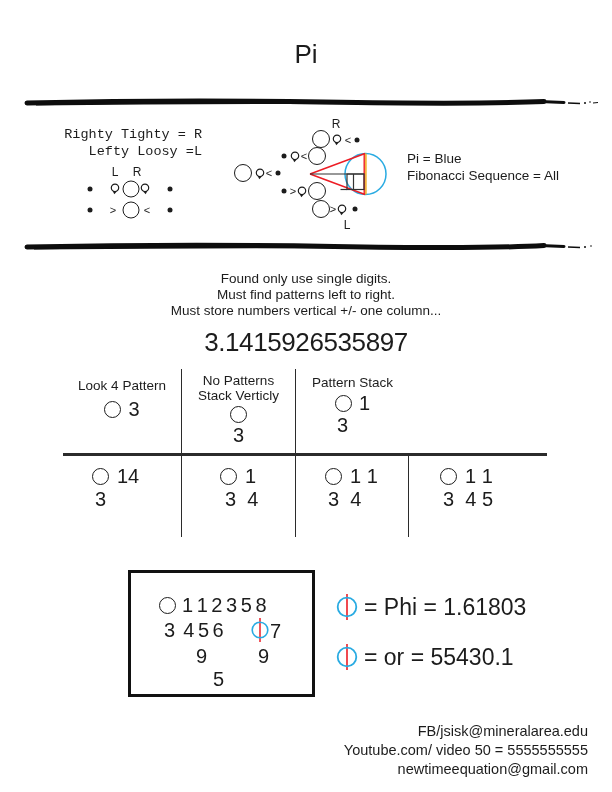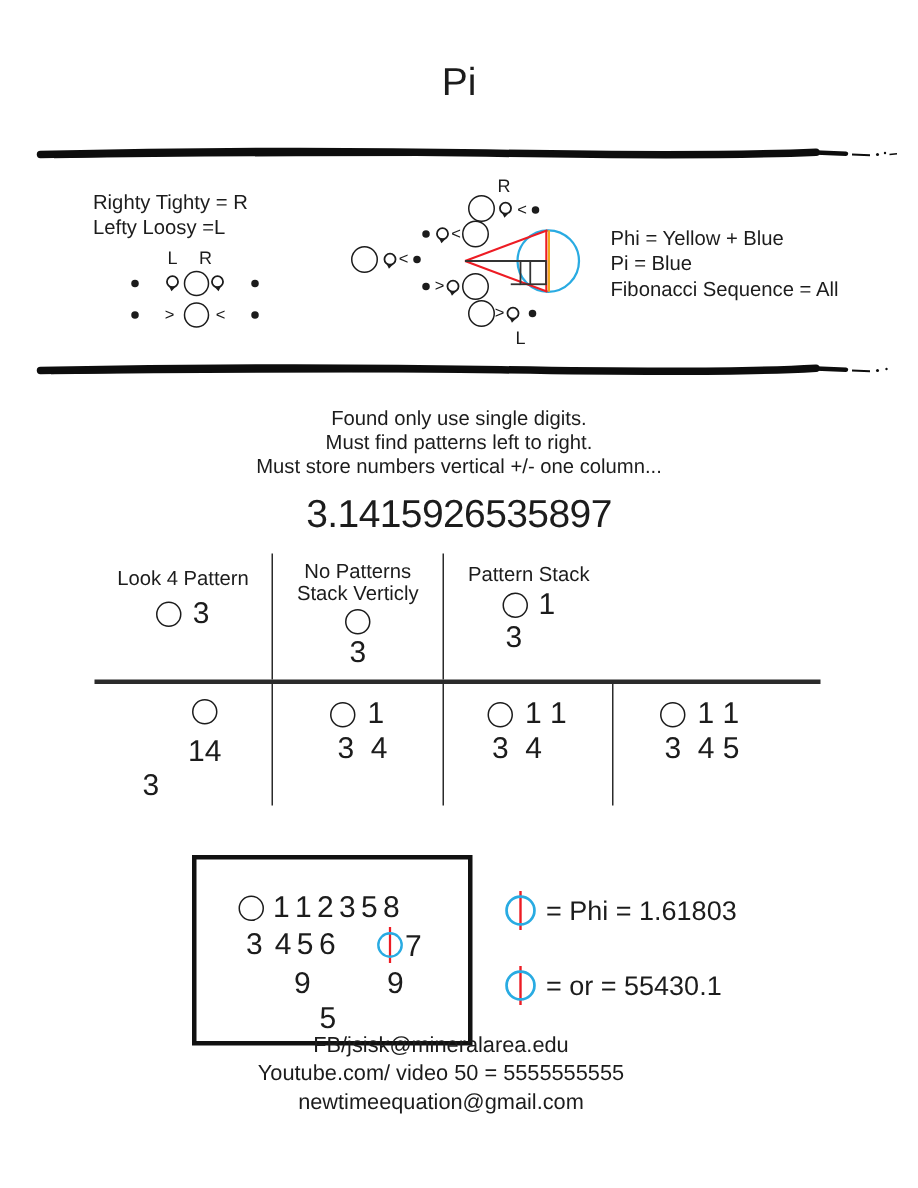--- a/index.html
+++ b/index.html
@@ -13,22 +13,22 @@
   .c16{width:16px;height:16px;border:1.6px solid var(--ink);border-radius:50%;background:transparent;}
   .cmp{font-size:11px;color:var(--ink);}
   .lbl{font-size:12px;color:var(--ink);}
   .pre{white-space:pre;}
 
   .title-block{position:absolute;top:40px;left:0;width:612px;text-align:center;
                font-size:26px;line-height:29px;}
   .divider{position:absolute;left:24px;width:575px;height:16px;}
   .d1{top:95px;} .d2{top:239px;}
 
-  .instr{position:absolute;left:62px;top:127px;width:140px;text-align:left;
-         font-size:13.5px;line-height:16.5px;}
+  .instr{position:absolute;left:62px;top:127px;width:140px;text-align:right;
+         font-size:13.5px;line-height:16.5px;font-family:Liberation Mono, monospace;}
   .minid{position:absolute;left:85px;top:165px;width:100px;height:62px;}
   .funnel{position:absolute;left:230px;top:112px;width:210px;height:130px;}
   .funnel-svg{position:absolute;left:0;top:0;}
   .colorkey{position:absolute;left:407px;top:150px;font-size:13.5px;line-height:17px;}
 
   .rules{position:absolute;top:271px;left:0;width:612px;text-align:center;
          font-size:13.5px;line-height:16px;}
   .pinum{position:absolute;top:327px;left:0;width:612px;text-align:center;
          font-size:26px;letter-spacing:-0.4px;}
 
@@ -40,33 +40,33 @@
   .tsep{height:2.6px;background:#2b2b2b;}
   .hcell{text-align:center;font-size:13.5px;line-height:15px;padding-top:9px;}
   .hcell.tall{padding-top:4px;}
   .crow{display:flex;justify-content:center;align-items:center;gap:7px;margin-top:6px;
         font-size:20px;line-height:20px;}
   .crow.tight{margin-top:3px;}
   .hbelow{font-size:20px;line-height:20px;margin-top:2px;}
   .bcell{font-size:20px;line-height:21px;padding-top:10px;}
   .bline1{display:flex;align-items:center;gap:8px;}
   .bline2{margin-top:2px;}
-  .p1a{padding-left:29px;flex-direction:column;} .p2a{padding-left:32px;}
+  .p1a{padding-left:29px;} .p2a{padding-left:32px;}
   .p1b{padding-left:38px;} .p2b{padding-left:43px;}
   .p1c{padding-left:29px;} .p2c{padding-left:32px;}
   .p1d{padding-left:31px;} .p2d{padding-left:34px;}
 
   .fibbox{position:absolute;left:128px;top:570px;width:187px;height:127px;
           border:3.5px solid #111;box-sizing:border-box;}
   .fibbox .n{position:absolute;font-size:20px;line-height:20px;}
 
   .legend{position:absolute;left:336px;top:592px;}
   .lrow{display:flex;align-items:center;gap:6px;height:30px;margin-bottom:20px;
-        font-size:18px;}
-  .footer{position:absolute;top:688px;left:0;width:588px;text-align:center;
+        font-size:23px;}
+  .footer{position:absolute;top:722px;left:0;width:588px;text-align:right;
           font-size:14.5px;line-height:19px;}
 </style>
 </head>
 <body>
 
 <div class="page">
 
   <div class="title-block">
     <div>Pi</div>
   </div>
@@ -169,21 +169,20 @@
     <svg class="abs" style="left:112px;top:98px" width="11" height="12" viewBox="0 0 11 12">
       <circle cx="5.5" cy="4.8" r="3.7" fill="none" stroke="#1c1c1c" stroke-width="1.2"></circle>
         <path d="M3.1 7.7 L7.3 8.5 L4.8 11.2 Z" fill="#1c1c1c"></path>
     </svg>
     <span class="abs dot" style="left:125px;top:97px"></span>
 
     <span class="abs lbl" style="left:117px;top:113px">L</span>
   </div>
 
   <div class="colorkey">
-    <div>Phi = Yellow + Blue</div>
     <div>Pi = Blue</div>
     <div>Fibonacci Sequence = All</div>
   </div>
 
   <div class="rules">
     <div>Found only use single digits.</div>
     <div>Must find patterns left to right.</div>
     <div>Must store numbers vertical +/- one column...</div>
   </div>
 

